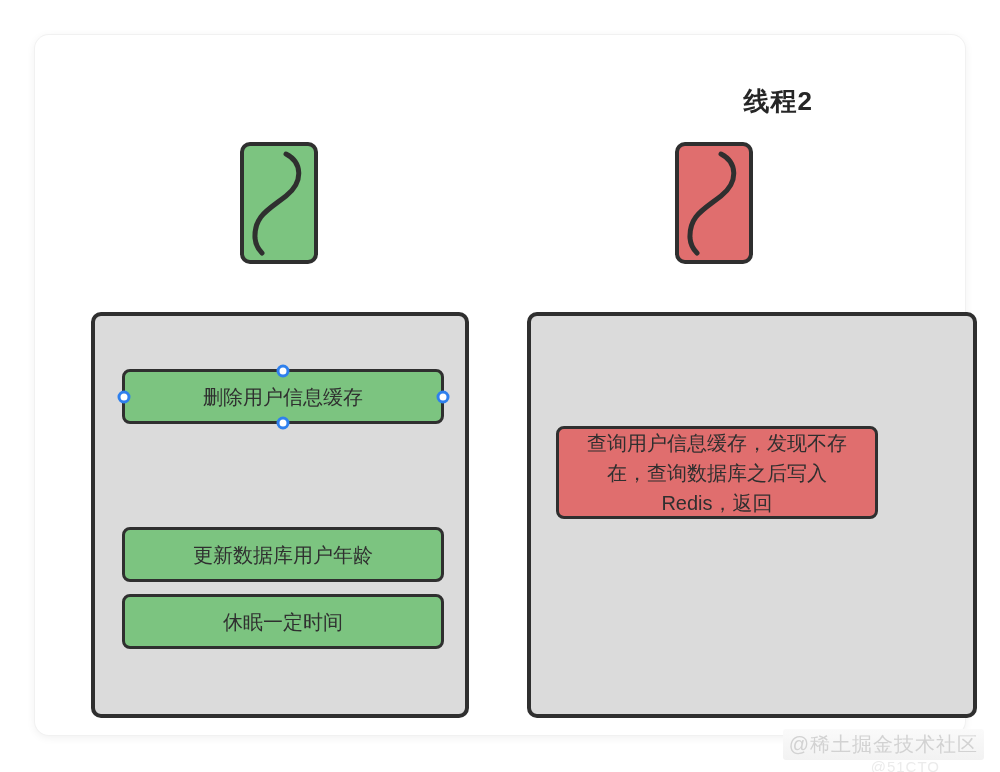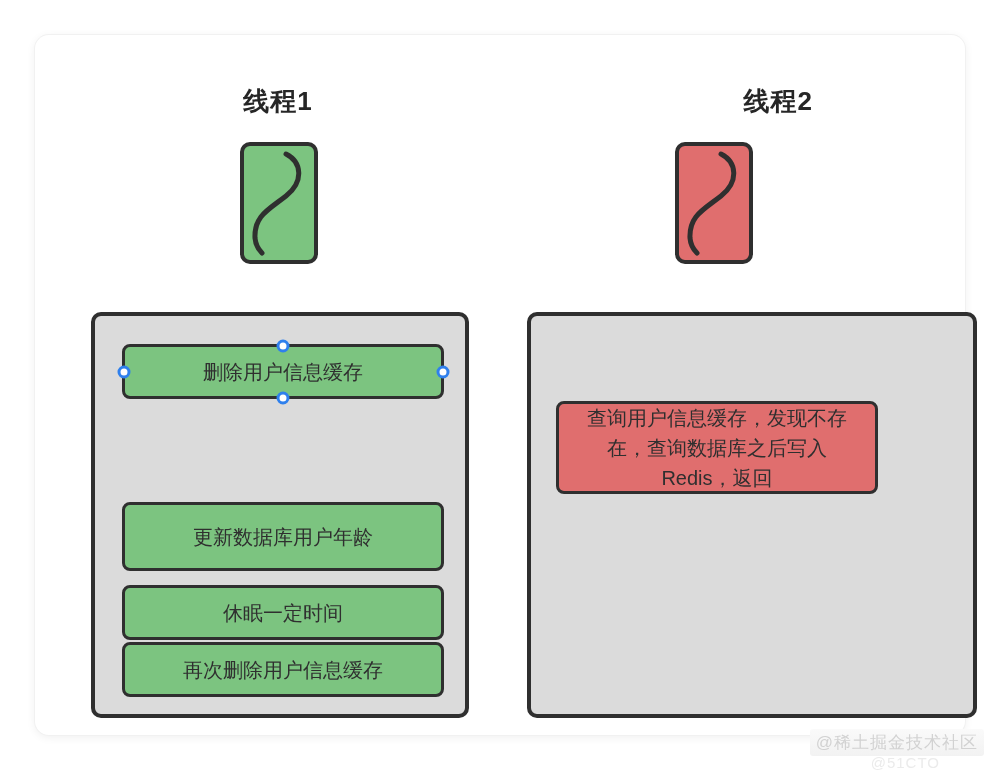--- a/index.html
+++ b/index.html
@@ -63,27 +63,28 @@
     border: 3px solid #2f2f2f;
     border-radius: 8px;
     display: flex;
     align-items: center;
     justify-content: center;
     text-align: center;
     font-size: 20px;
     color: #2f2f2f;
     line-height: 30px;
     padding: 2px 10px;
+    margin-top: 25px;
   }
   .step.green { background: #7cc480; }
   .step.red   { background: #e06e6e; left: 25px; }
 
   .step.s1 { top: 28px;  height: 55px; }
-  .step.s2 { top: 186px; height: 69px; }
-  .step.s3 { top: 269px; height: 55px; }
+  .step.s2 { top: 186px; height: 55px; }
+  .step.s3 { top: 253px; height: 55px; }
   .step.s4 { top: 326px; height: 55px; }
   .step.r1 { top: 85px;  height: 93px; }
 
   .handle {
     position: absolute;
     width: 13px; height: 13px;
     background: #ffffff;
     border: 3px solid #2f80ed;
     border-radius: 50%;
     transform: translate(-50%, -50%);
@@ -100,39 +101,38 @@
     text-align: right;
     pointer-events: none;
   }
   .watermark .wm-band {
     display: inline-block;
     background: linear-gradient(180deg, #fafafa, #f2f2f2);
     padding: 2px 6px;
     border-radius: 3px;
   }
   .watermark .wm1 {
-    font-size: 17px;
+    font-size: 20px;
     color: #d2d2d2;
     letter-spacing: 1px;
   }
   .watermark .wm2 {
     font-size: 15px;
     color: #ebebeb;
     margin-top: -2px;
     margin-right: 44px;
     letter-spacing: 1px;
   }
 </style>
 </head>
 <body>
 
 <div class="canvas">
   <div class="card">
 
-    <div class="col-title t1">线程1</div>
     <div class="col-title t2">线程2</div>
 
     <div class="thread-icon green">
       <svg viewBox="0 0 70 114">
         <path d="M 42 8 C 58 16 60 36 42 50 C 24 64 10 70 11 92 C 11.5 99 14 103 18 107" fill="none" stroke="#2f2f2f" stroke-width="5" stroke-linecap="round"></path>
       </svg>
     </div>
     <div class="thread-icon red">
       <svg viewBox="0 0 70 114">
         <path d="M 42 8 C 58 16 60 36 42 50 C 24 64 10 70 11 92 C 11.5 99 14 103 18 107" fill="none" stroke="#2f2f2f" stroke-width="5" stroke-linecap="round"></path>
@@ -146,23 +146,20 @@
         <div class="handle h-bottom"></div>
         <div class="handle h-left"></div>
         <div class="handle h-right"></div>
       </div>
       <div class="step green s2">
         <span>更新数据库用户年龄</span>
       </div>
       <div class="step green s3">
         <span>休眠一定时间</span>
       </div>
-      <div class="step green s4">
-        <span>再次删除用户信息缓存</span>
-      </div>
     </div>
 
     <div class="lane lane2">
       <div class="step red r1">
         <span>查询用户信息缓存，发现不存在，查询数据库之后写入 Redis，返回</span>
       </div>
     </div>
 
   </div>
 

